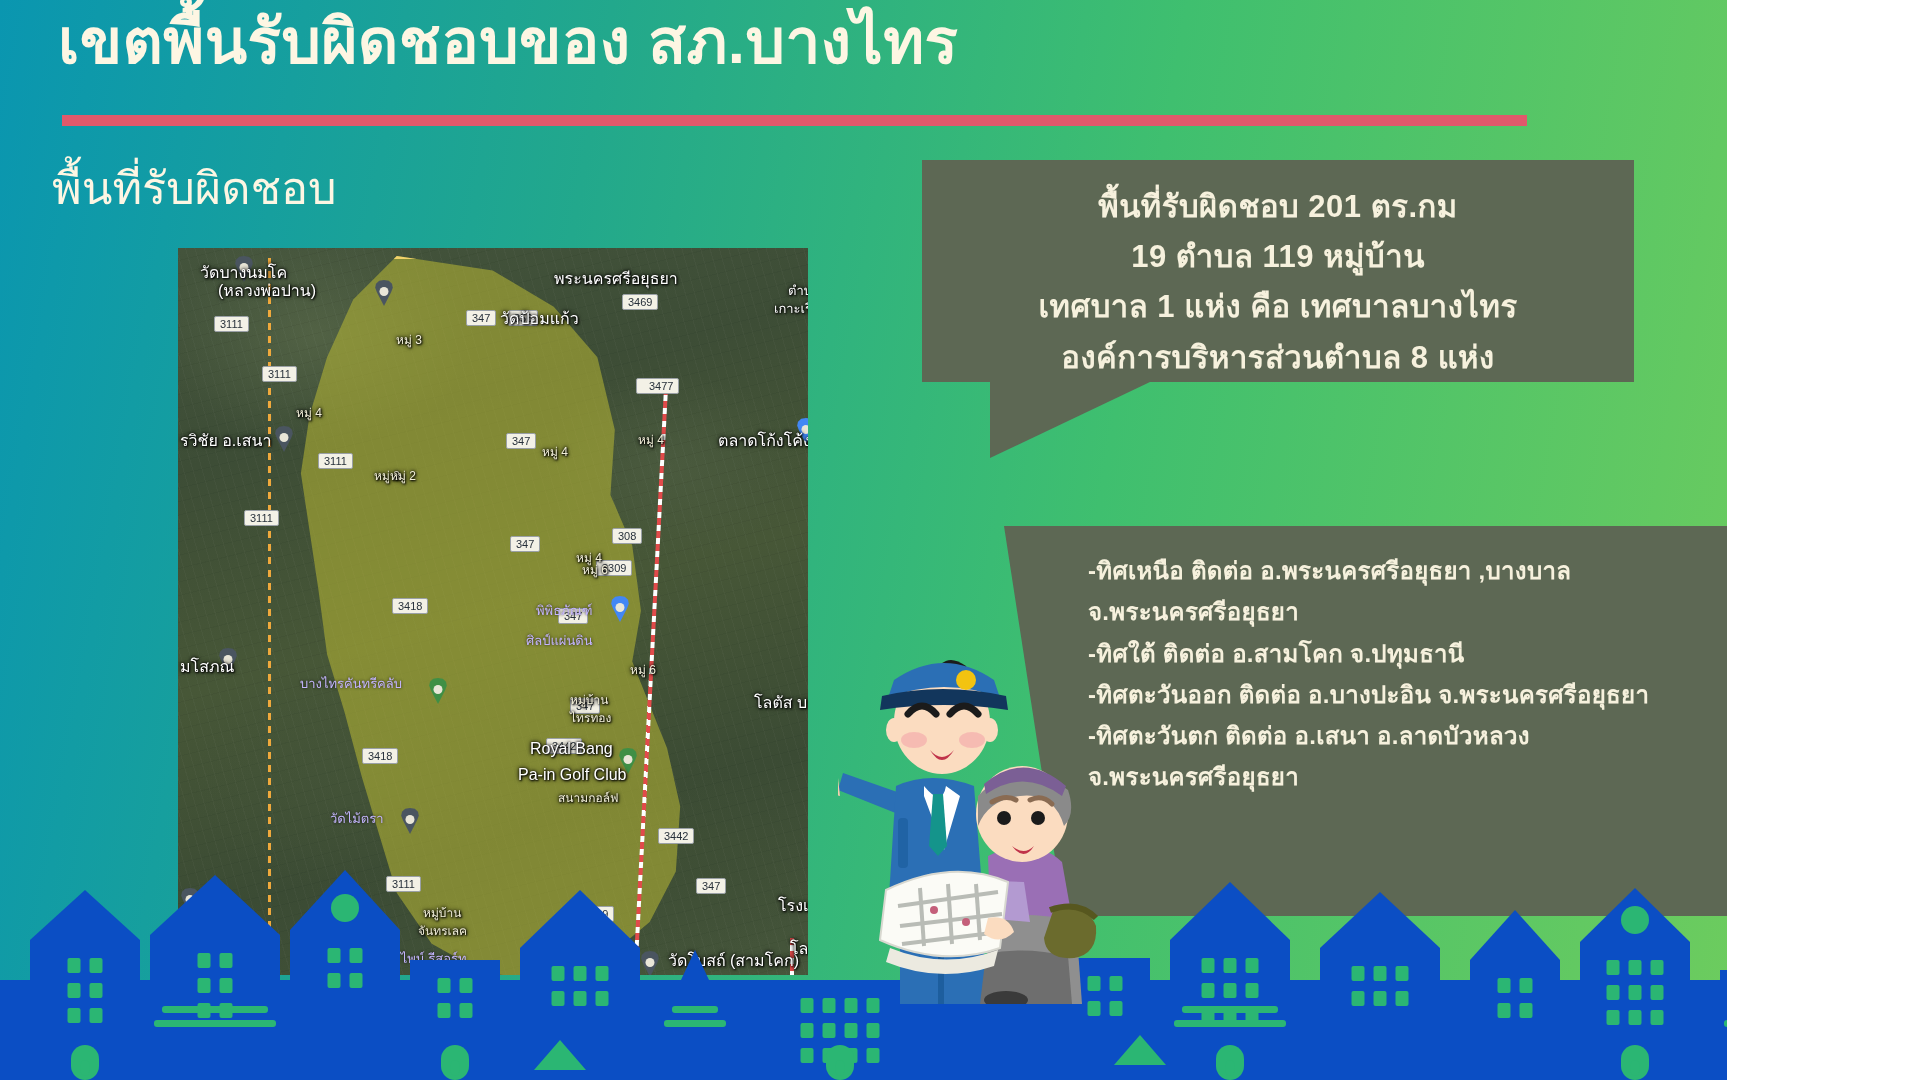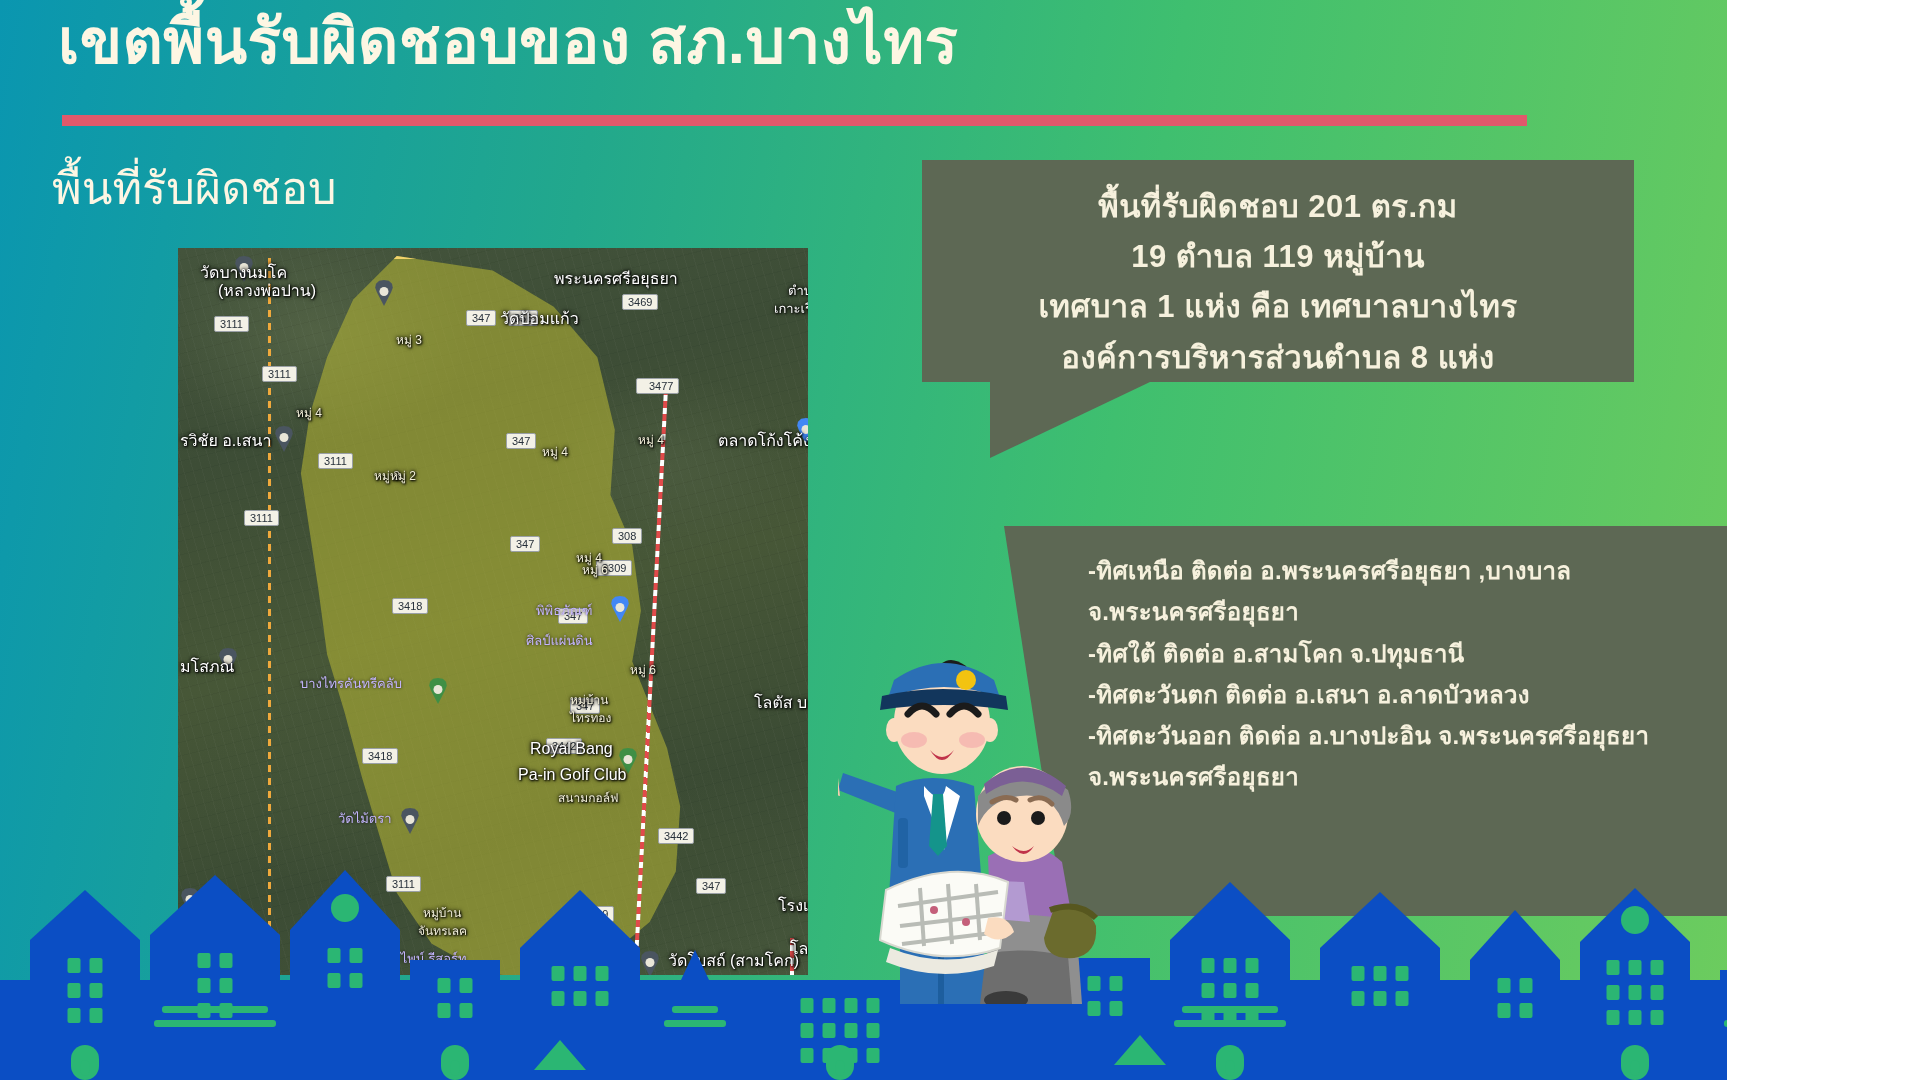--- a/index.html
+++ b/index.html
@@ -232,21 +232,21 @@
         <div class="map-label big" style="left: 2px; top: 406px;">มโสภณ</div>
         <div class="map-label dark" style="left: 122px; top: 425px;">บางไทรคันทรีคลับ</div>
         <div class="map-label dark" style="left: 358px; top: 352px;">พิพิธภัณฑ์</div>
         <div class="map-label dark" style="left: 348px; top: 382px;">ศิลป์แผ่นดิน</div>
         <div class="map-label vill" style="left: 392px; top: 442px;">หมู่บ้าน</div>
         <div class="map-label vill" style="left: 392px; top: 460px;">ไทรทอง</div>
         <div class="map-label big" style="left: 576px; top: 442px;">โลตัส บาง</div>
         <div class="map-label big" style="left: 352px; top: 492px;">Royal Bang</div>
         <div class="map-label big" style="left: 340px; top: 518px;">Pa-in Golf Club</div>
         <div class="map-label vill" style="left: 380px; top: 540px;">สนามกอล์ฟ</div>
-        <div class="map-label dark" style="left: 160px; top: 560px;">วัดไม้ตรา</div>
+        <div class="map-label dark" style="left: 152px; top: 560px;">วัดไม้ตรา</div>
         <div class="map-label vill" style="left: 245px; top: 655px;">หมู่บ้าน</div>
         <div class="map-label vill" style="left: 240px; top: 673px;">จันทรเลค</div>
         <div class="map-label dark" style="left: 195px; top: 700px;">เดอะไพน์ รีสอร์ท</div>
         <div class="map-label big" style="left: 490px; top: 700px;">วัดโบสถ์ (สามโคก)</div>
         <div class="map-label big" style="left: 600px; top: 645px;">โรงเกลื</div>
         <div class="map-label big" style="left: 612px; top: 688px;">โลตั</div>
         <div class="map-label vill" style="left: 218px; top: 82px;">หมู่ 3</div>
         <div class="map-label vill" style="left: 196px; top: 218px;">หมู่ 3</div>
         <div class="map-label vill" style="left: 212px; top: 178px; margin-top: 40px;">หมู่ 2</div>
         <div class="map-label vill" style="left: 118px; top: 155px;">หมู่ 4</div>
@@ -267,22 +267,22 @@
       </div>
   </div>
   <div id="callout-top-tail"></div>
 
   <div id="callout-bottom-tail"></div>
   <div id="callout-bottom">
     <div class="btext" id="callout-bottom-text">
         <div>-ทิศเหนือ ติดต่อ อ.พระนครศรีอยุธยา ,บางบาล</div>
         <div>จ.พระนครศรีอยุธยา</div>
         <div>-ทิศใต้ ติดต่อ อ.สามโคก จ.ปทุมธานี</div>
+        <div>-ทิศตะวันออก ติดต่อ อ.บางปะอิน จ.พระนครศรีอยุธยา</div>
         <div>-ทิศตะวันตก ติดต่อ อ.เสนา อ.ลาดบัวหลวง</div>
-        <div>-ทิศตะวันออก ติดต่อ อ.บางปะอิน จ.พระนครศรีอยุธยา</div>
         <div>จ.พระนครศรีอยุธยา</div>
       </div>
   </div>
 
   <svg id="skyline" viewBox="0 0 1920 250" preserveAspectRatio="none" xmlns="http://www.w3.org/2000/svg">
     <g id="skyline-g" fill="#0b4ec4">
         <rect x="0" y="150" width="1920" height="100"></rect>
         <polygon points="30,110 85,60 140,110"></polygon>
         <rect x="30" y="110" width="110" height="140"></rect>
         <rect x="75" y="221" width="20" height="29" rx="10"></rect>

